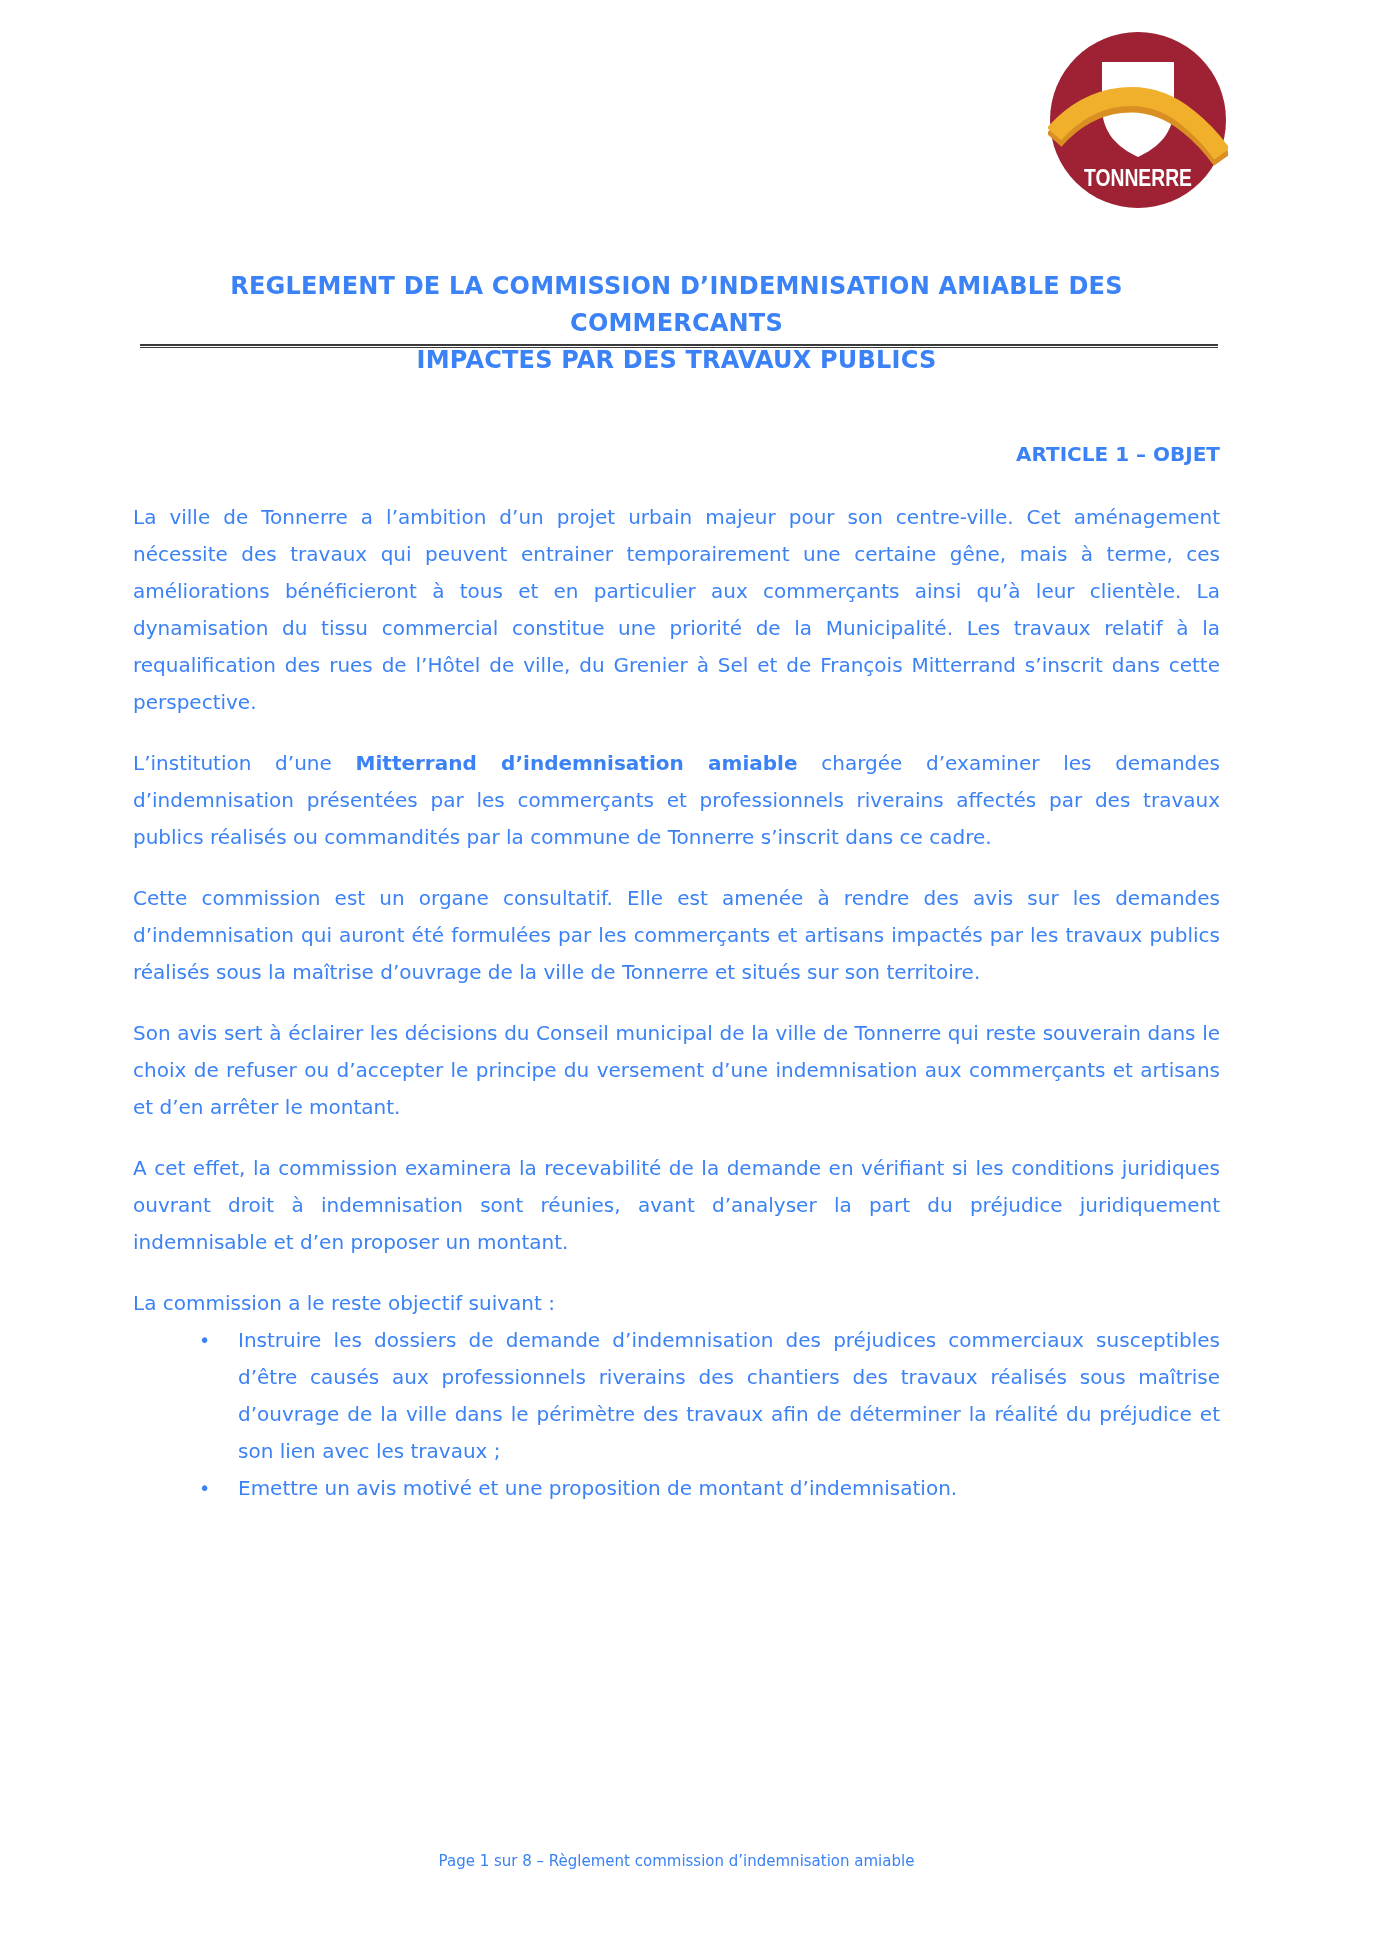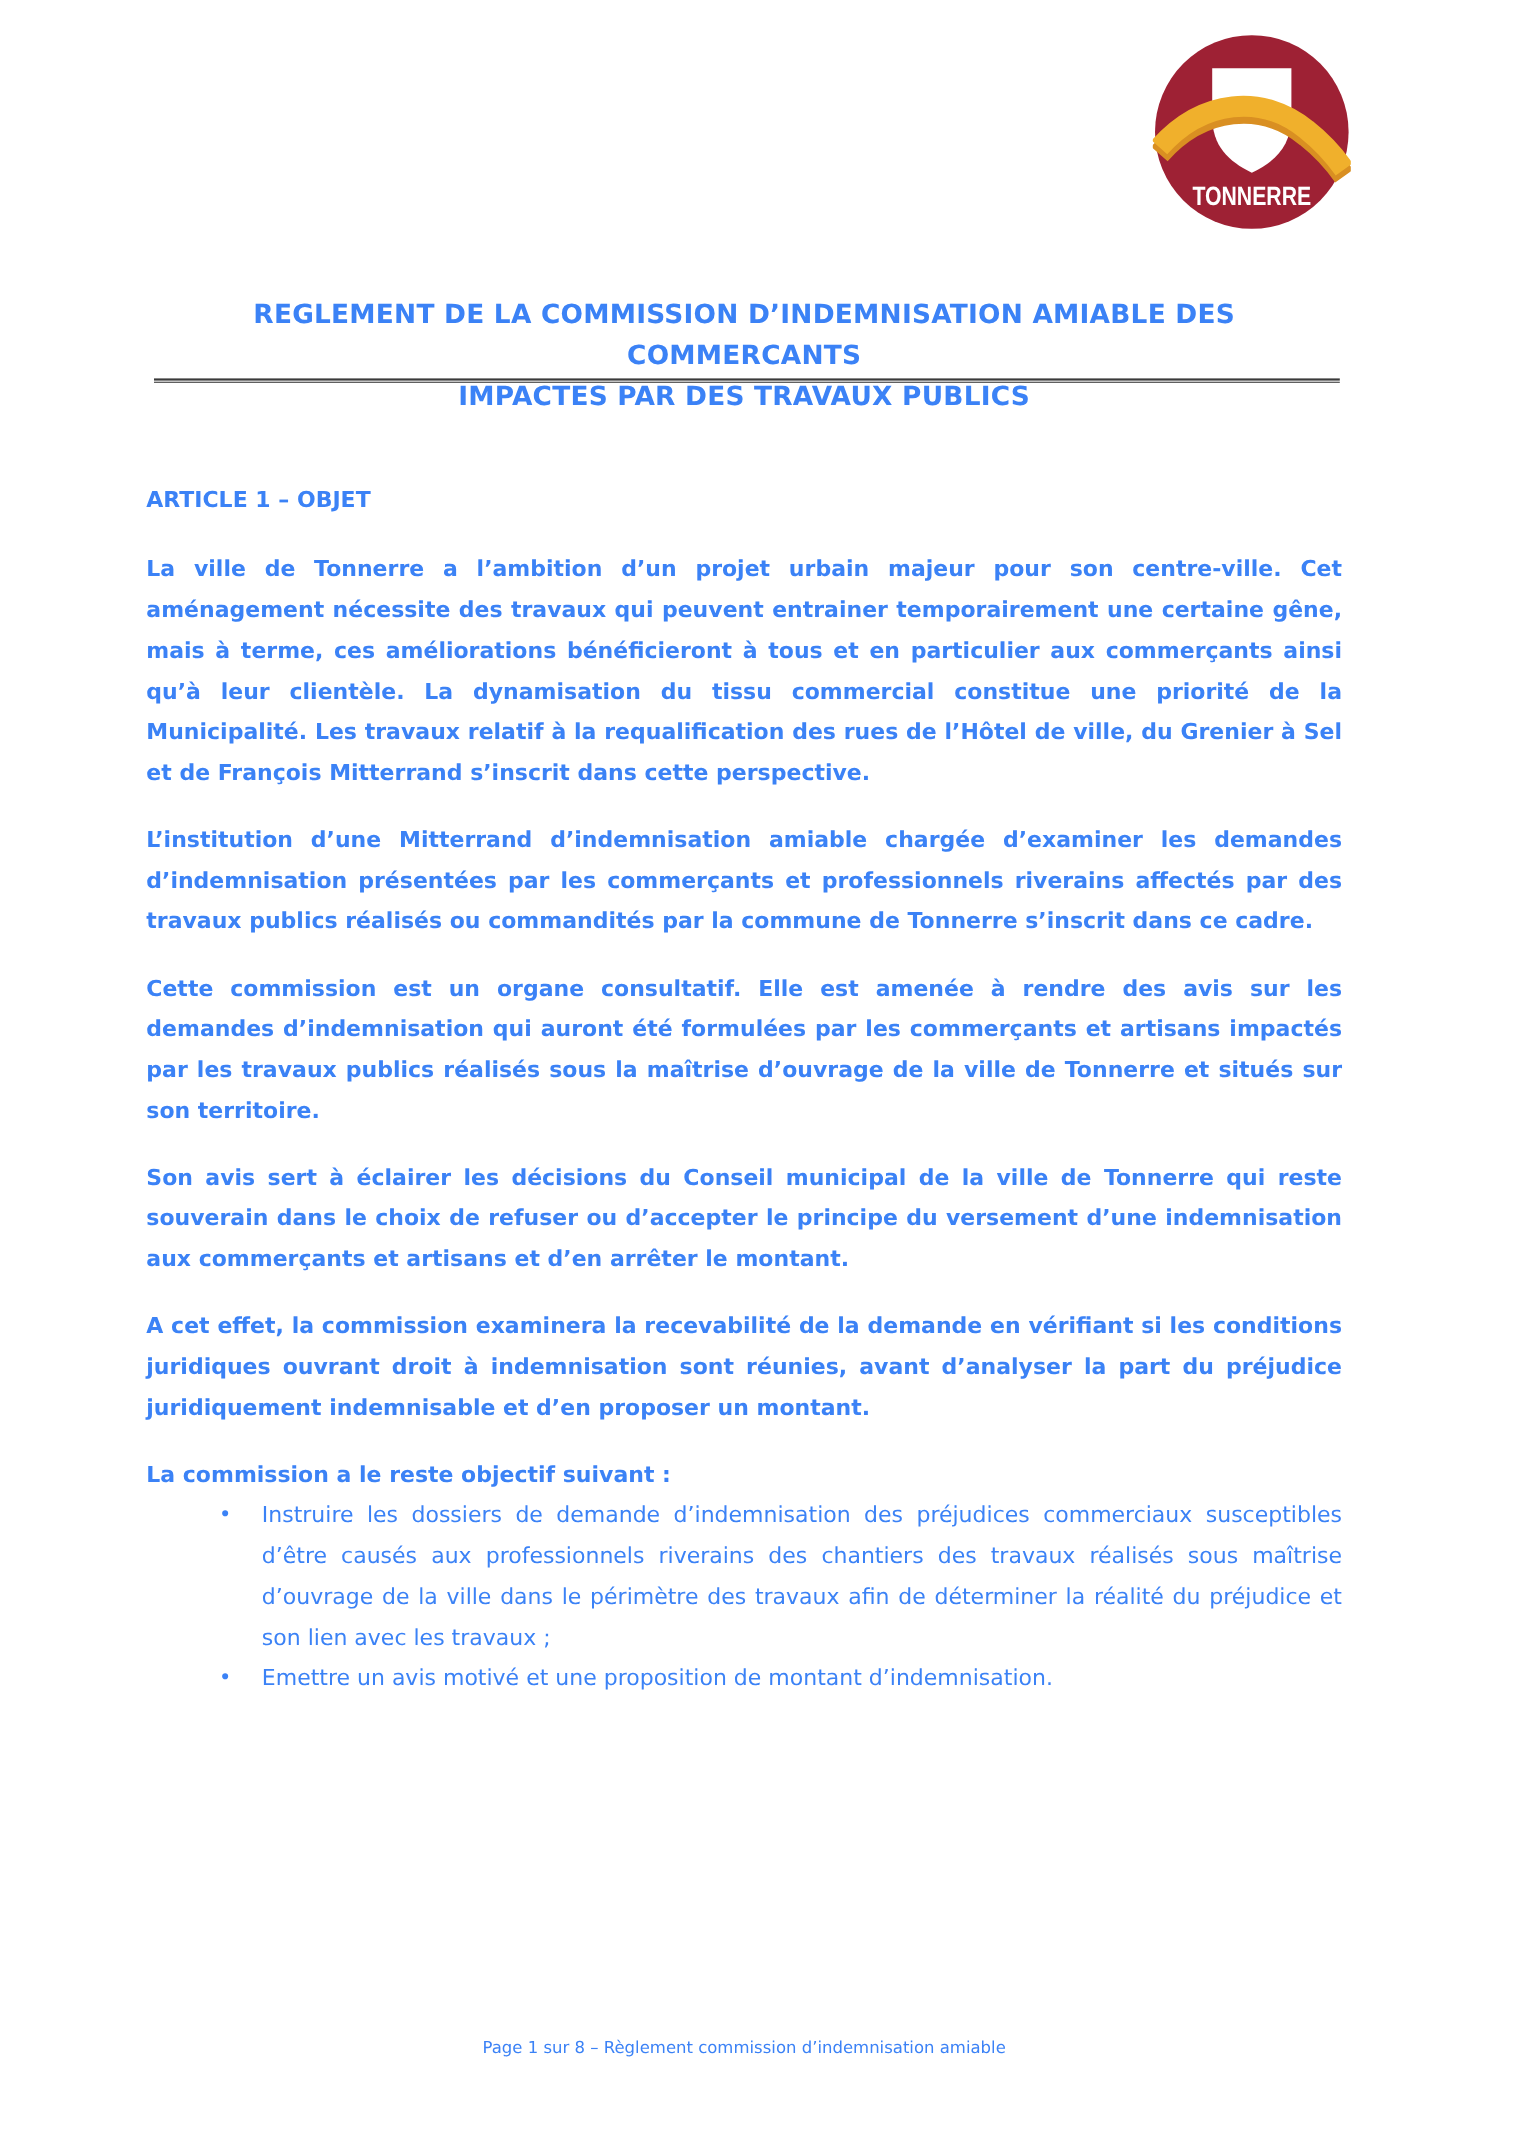--- a/index.html
+++ b/index.html
@@ -51,25 +51,25 @@
     top: 436px;
     left: 133px;
     width: 1087px;
     font-size: 20px;
     line-height: 37px;
   }
   .article-heading {
     font-size: 20px;
     font-weight: bold;
     margin: 0 0 26px 0;
+    text-align: right;
   }
   .body-text p {
     text-align: justify;
     margin: 0 0 24px 0;
-    font-weight: bold;
   }
   .body-text p.intro { margin-bottom: 0; }
   .objectives {
     list-style: none;
     margin: 0;
     padding: 0;
   }
   .objectives li {
     position: relative;
     padding-left: 105px;

